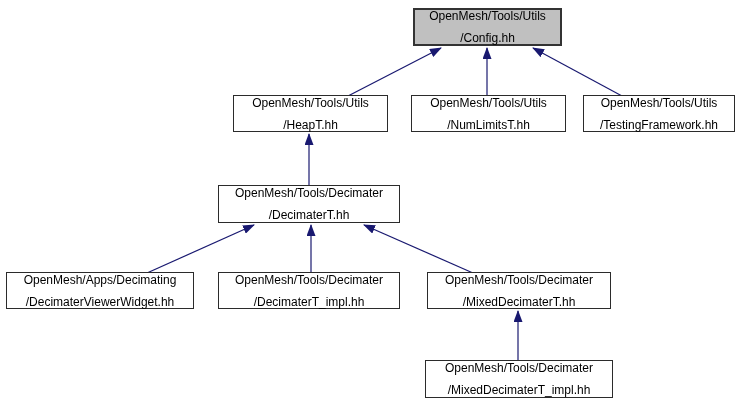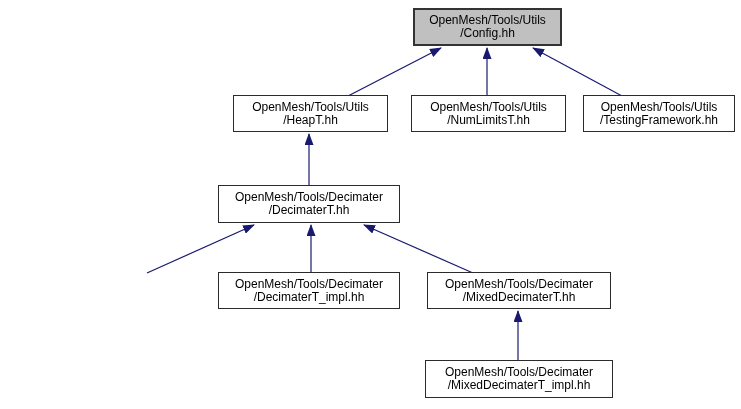--- a/index.html
+++ b/index.html
@@ -23,21 +23,21 @@
     height: 409px;
     pointer-events: none;
   }
   .node {
     position: absolute;
     box-sizing: border-box;
     background: #ffffff;
     border: 1px solid #2b2b2b;
     color: #000000;
     font-size: 12px;
-    line-height: 13px;
+    line-height: 22px;
     text-align: center;
     white-space: pre-line;
     display: flex;
     align-items: center;
     justify-content: center;
     cursor: pointer;
   }
   .node.highlight {
     background: #c0c0c0;
     border: 2px solid #333333;
@@ -73,20 +73,22 @@
 
   <div class="node" style="left:411px; top:95px;  width:155px; height:37px">OpenMesh/Tools/Utils
 /NumLimitsT.hh</div>
 
   <div class="node" style="left:583px; top:95px;  width:152px; height:37px">OpenMesh/Tools/Utils
 /TestingFramework.hh</div>
 
   <div class="node" style="left:218px; top:185px; width:182px; height:38px">OpenMesh/Tools/Decimater
 /DecimaterT.hh</div>
 
+  <div class="node" style="left:6px;   top:272px; width:188px; height:37px">OpenMesh/Apps/Decimating
+/DecimaterViewerWidget.hh</div>
 
   <div class="node" style="left:218px; top:272px; width:182px; height:37px">OpenMesh/Tools/Decimater
 /DecimaterT_impl.hh</div>
 
   <div class="node" style="left:427px; top:272px; width:184px; height:37px">OpenMesh/Tools/Decimater
 /MixedDecimaterT.hh</div>
 
   <div class="node" style="left:425px; top:360px; width:188px; height:38px">OpenMesh/Tools/Decimater
 /MixedDecimaterT_impl.hh</div>
 

